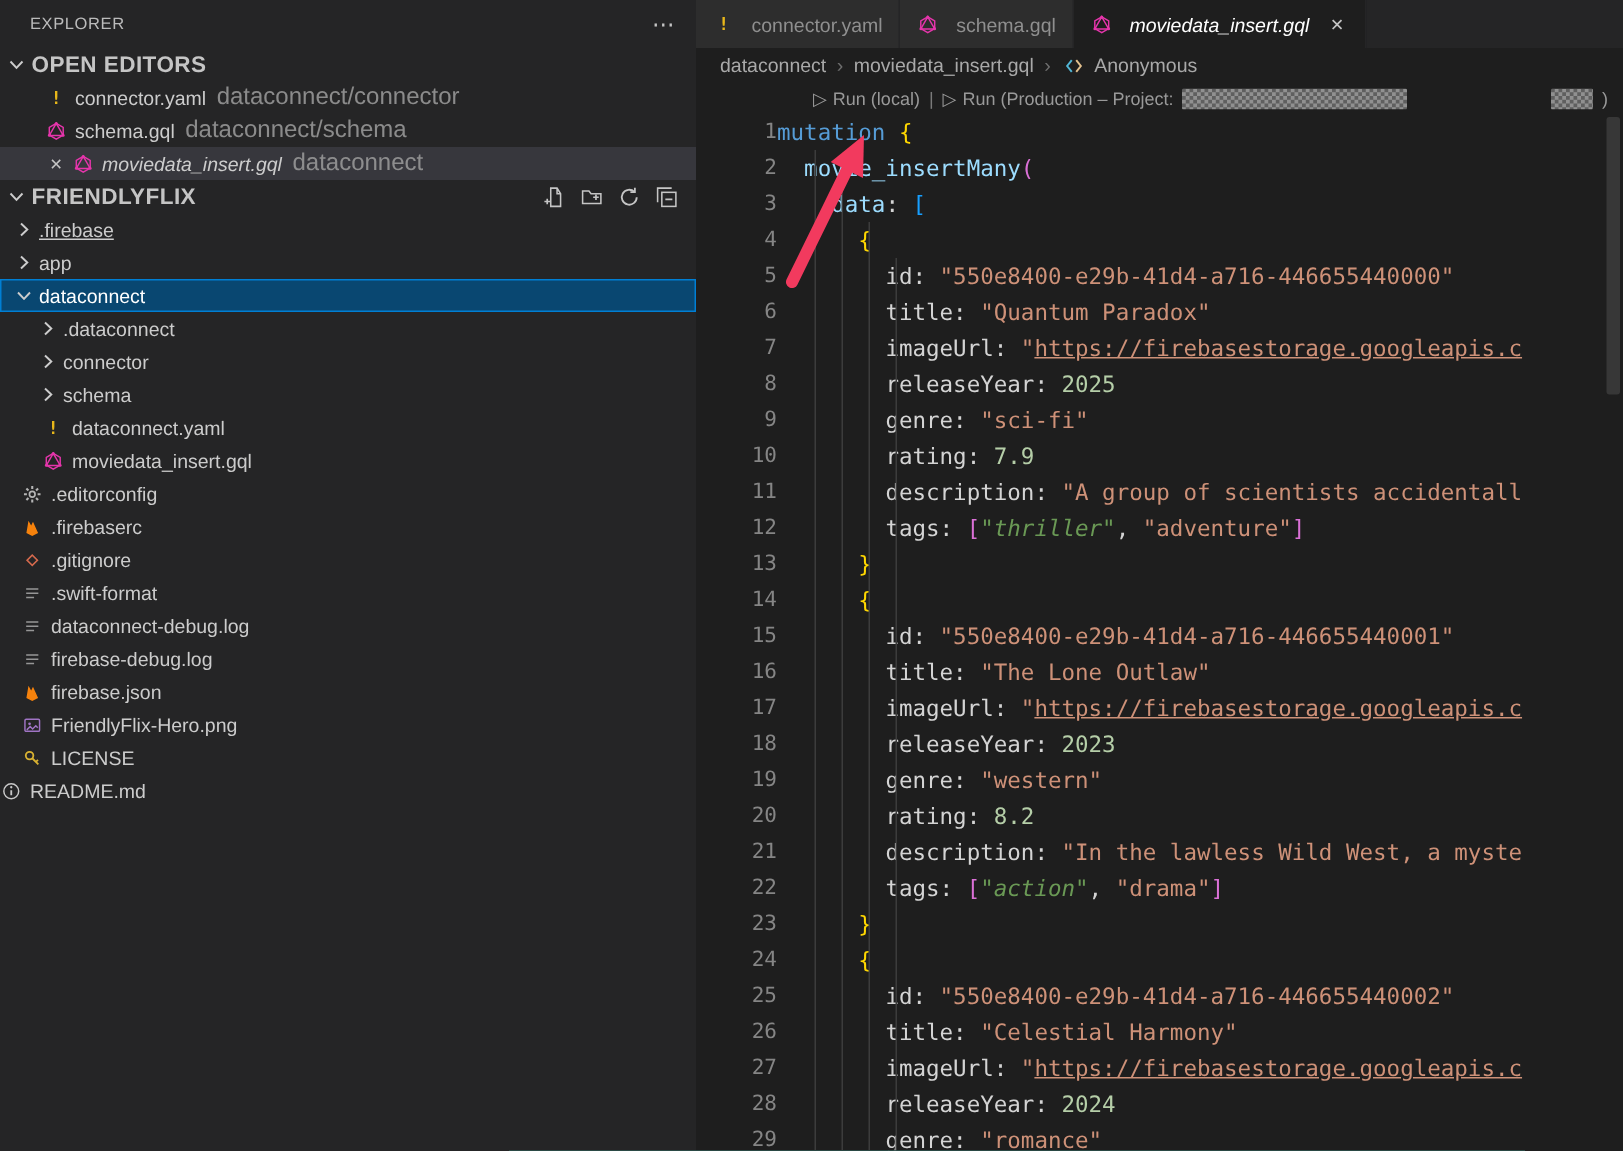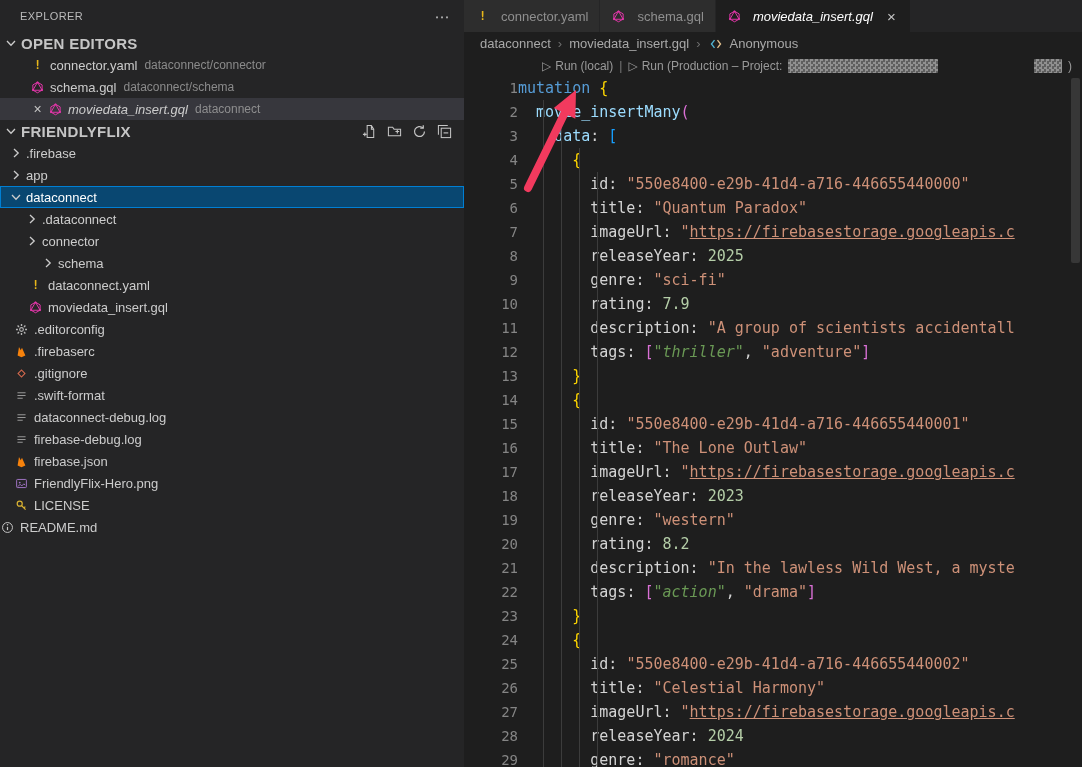--- a/index.html
+++ b/index.html
@@ -18,21 +18,21 @@
   .chev-ic{width:16px;height:16px;display:inline-flex;align-items:center;justify-content:center;margin-right:2px;flex:none;}
   .row{height:22px;display:flex;align-items:center;cursor:pointer;white-space:nowrap;}
   .row.active{background:#37373d;}
   .row.selected{background:#094771;box-shadow:inset 0 0 0 1px #007fd4;color:#ffffff;}
   .oe-row{padding-left:30px;}
   .oe-close{width:15px;text-align:center;color:#c5c5c5;font-size:14px;margin-right:3px;flex:none;line-height:1;}
   .file-ic{width:15px;display:inline-flex;justify-content:center;align-items:center;margin-right:5px;flex:none;}
   .ic-yaml{color:#e8b71a;font-weight:700;font-family:"DejaVu Sans Mono",monospace;font-size:12px;}
   .fname{color:#cccccc;}
   .row.selected .fname{color:#ffffff;}
-  .fdesc{margin-left:7px;color:#9d9d9d;font-size:12px;opacity:.85;}
+  .fdesc{margin-left:7px;color:#9d9d9d;font-size:16px;opacity:.85;}
   .it{font-style:italic;}
 
   
   .editor{position:absolute;left:464px;top:0;right:0;height:100%;background:#1e1e1e;}
   .tabbar{height:32px;background:#252526;display:flex;position:relative;}
   .tab{display:flex;align-items:center;gap:6px;padding:0 11px;background:#2d2d2d;color:#8f8f8f;font-size:13px;border-right:1px solid #252526;cursor:pointer;}
   .tab.active{background:#1e1e1e;color:#ffffff;}
   .tab-close{margin-left:5px;color:#c5c5c5;font-size:15px;width:15px;text-align:center;line-height:1;cursor:pointer;}
   .breadcrumbs{height:23px;display:flex;align-items:center;padding-left:16px;font-size:13px;color:#a9a9a9;gap:7px;}
   .bc-item{display:flex;align-items:center;gap:4px;cursor:pointer;}
@@ -150,21 +150,21 @@
           <span class="action-ic">
             <svg width="15" height="15" viewBox="0 0 16 16">
               <rect x="4.5" y="4.5" width="10" height="10" fill="none" stroke="#c5c5c5" stroke-width="1.1"></rect>
               <path d="M7 9.5h5" stroke="#c5c5c5" stroke-width="1.2"></path>
               <path d="M1.5 11.5v-10h10" fill="none" stroke="#c5c5c5" stroke-width="1.1"></path>
             </svg>
           </span>
         </span>
     </div>
     <div id="tree">
-        <div class="row tree-row" style="padding-left: 8px;">
+        <div class="row tree-row" style="padding-left: 8px; text-decoration: underline;">
           <span class="chev-ic">
             <svg width="16" height="16" viewBox="0 0 16 16">
               <path d="M6 4l4.2 4L6 12" fill="none" stroke="#cccccc" stroke-width="1.3"></path>
             </svg>
           </span>
           <span class="fname">.firebase</span>
         </div>
         <div class="row tree-row" style="padding-left: 8px; text-align: right;">
           <span class="chev-ic">
             <svg width="16" height="16" viewBox="0 0 16 16">
@@ -190,21 +190,21 @@
           <span class="fname">.dataconnect</span>
         </div>
         <div class="row tree-row" style="padding-left: 24px;">
           <span class="chev-ic">
             <svg width="16" height="16" viewBox="0 0 16 16">
               <path d="M6 4l4.2 4L6 12" fill="none" stroke="#cccccc" stroke-width="1.3"></path>
             </svg>
           </span>
           <span class="fname">connector</span>
         </div>
-        <div class="row tree-row" style="padding-left: 40px;">
+        <div class="row tree-row" style="padding-left: 24px;">
           <span class="chev-ic">
             <svg width="16" height="16" viewBox="0 0 16 16">
               <path d="M6 4l4.2 4L6 12" fill="none" stroke="#cccccc" stroke-width="1.3"></path>
             </svg>
           </span>
           <span class="fname">schema</span>
         </div>
         <div class="row tree-row" style="padding-left: 28px;">
           <span class="file-ic">
             <span class="ic-yaml">!</span>

